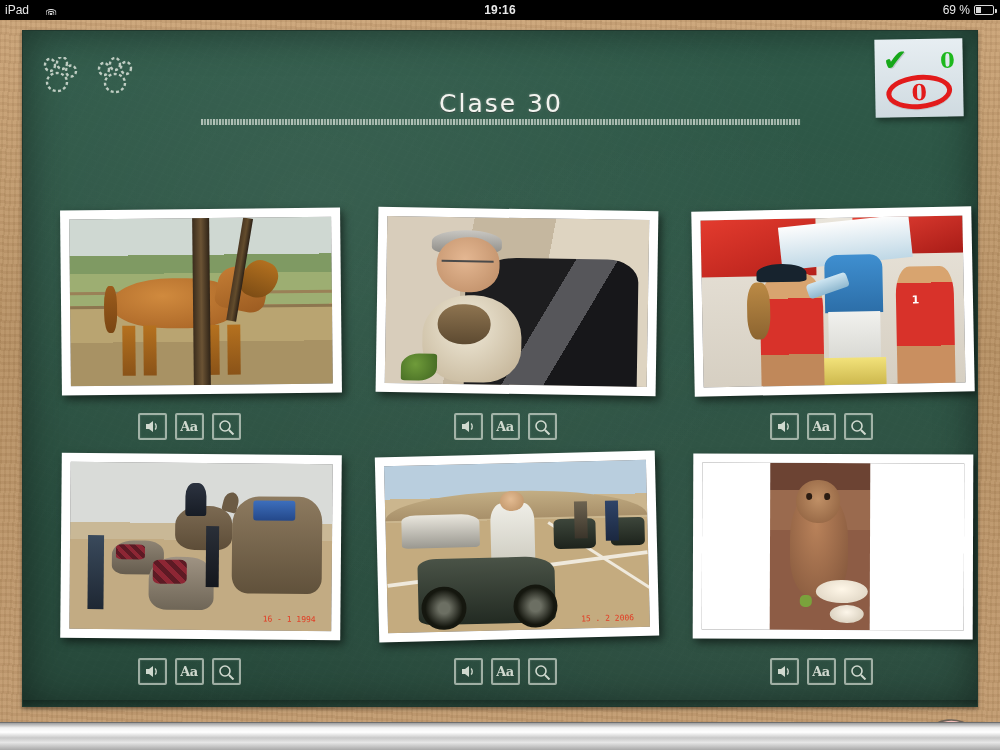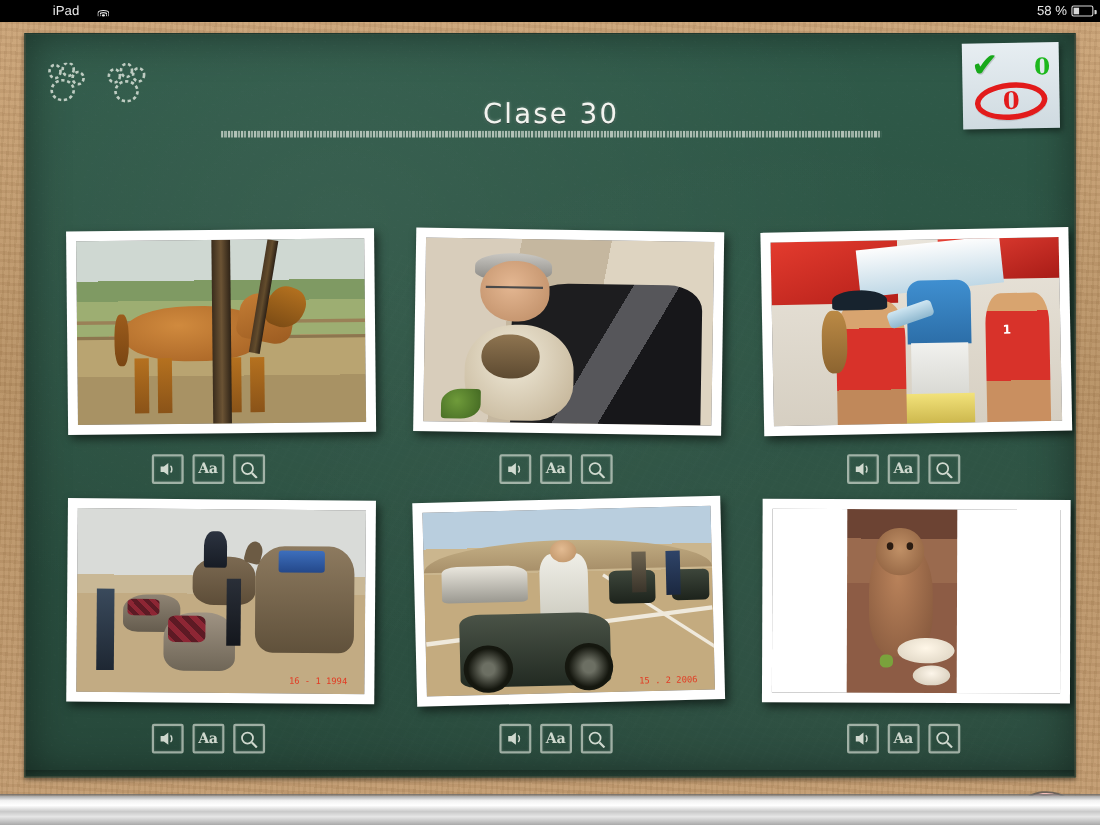--- a/index.html
+++ b/index.html
@@ -9,21 +9,21 @@
     font-family:"DejaVu Sans", sans-serif;
   }
 
   
   .statusbar{
     position:absolute; top:0; left:0; width:1000px; height:20px;
     background:#000; color:#e8e8e8;
     font-family:"Liberation Sans", sans-serif; font-size:12px;
     display:flex; align-items:center;
   }
-  .sb-left{ position:absolute; left:5px; display:flex; align-items:center; gap:16px;margin-left:43px; }
+  .sb-left{ position:absolute; left:5px; display:flex; align-items:center; gap:16px; }
   .sb-center{ position:absolute; left:0; width:1000px; text-align:center; font-weight:bold; letter-spacing:.2px;}
   .sb-right{ position:absolute; right:6px; display:flex; align-items:center; gap:4px; }
   .wifi{ display:inline-block; width:12px; height:10px; position:relative; }
   .wifi i{ position:absolute; bottom:0; left:50%; transform:translateX(-50%);
            border:1.5px solid #e8e8e8; border-bottom:none; border-radius:50% 50% 0 0; }
   .wifi i:nth-child(1){ width:11px; height:6px; }
   .wifi i:nth-child(2){ width:7px;  height:4px; }
   .wifi i:nth-child(3){ width:3px;  height:2px; border-radius:50%; background:#e8e8e8; border:none; bottom:0;}
   .batt{ width:20px; height:10px; border:1.3px solid #d8d8d8; border-radius:2px; position:relative; }
   .batt:after{ content:""; position:absolute; right:-3.5px; top:3px; width:2px; height:4px;
@@ -306,22 +306,23 @@
 
 <div class="statusbar">
   <div class="sb-left">
     <span>iPad</span>
     <span class="wifi">
         <i></i>
         <i></i>
         <i></i>
       </span>
   </div>
+  <div class="sb-center">19:16</div>
   <div class="sb-right">
-    <span>58 %</span>
+    <span>69 %</span>
     <span class="batt">
         <u></u>
       </span>
   </div>
 </div>
 
 <div class="device">
   <div class="woodgrain"></div>
 
   <div class="board">

